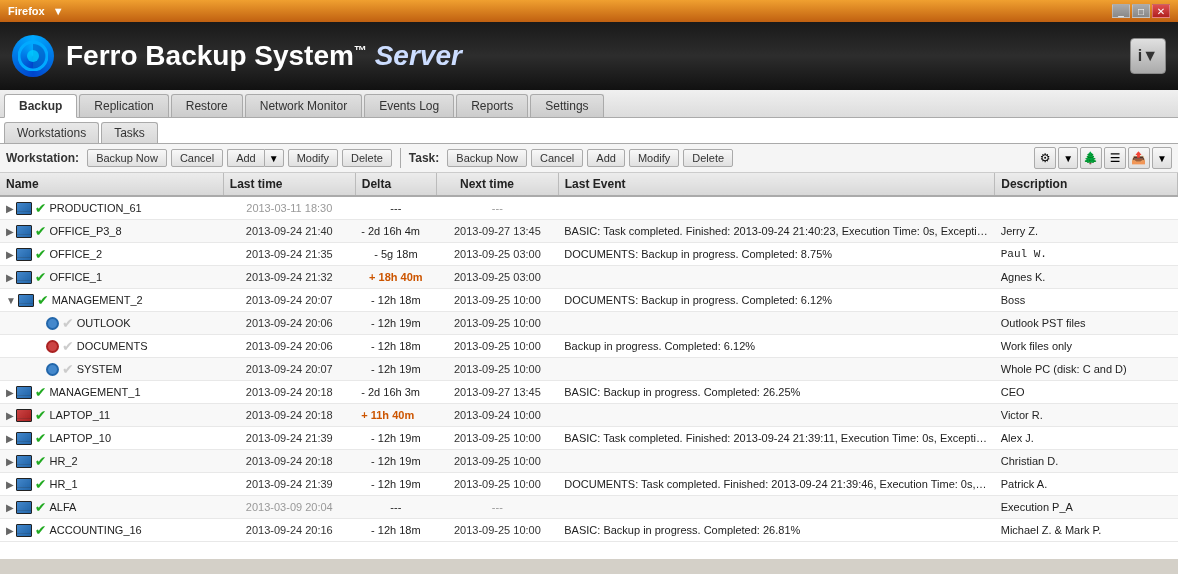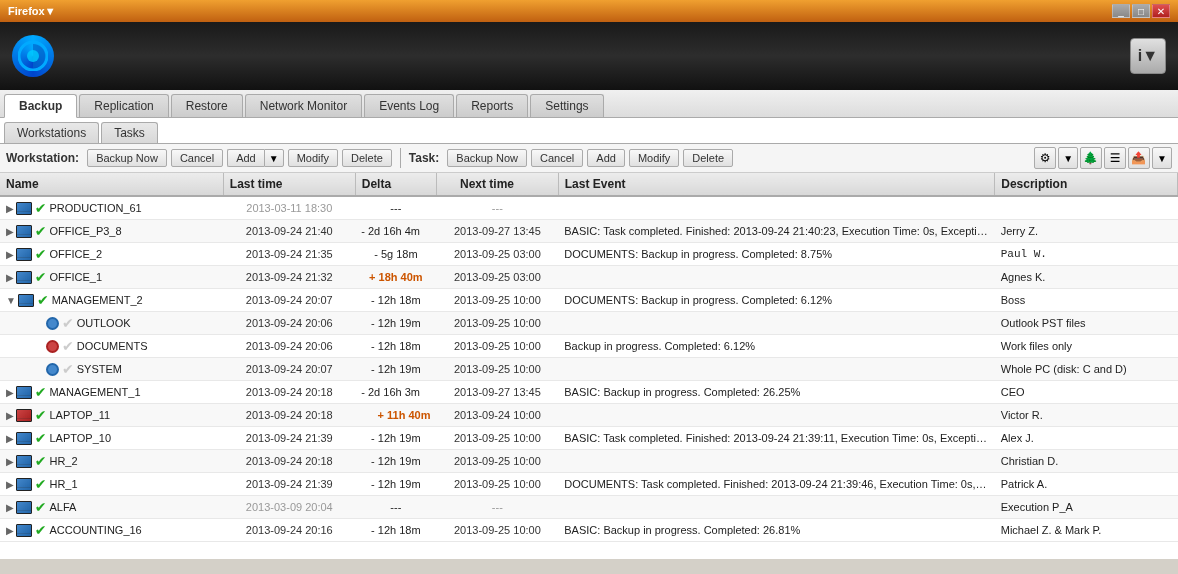--- a/index.html
+++ b/index.html
@@ -13,21 +13,21 @@
       align-items: center;
       padding: 0 8px;
       justify-content: space-between;
     }
     .firefox-btn {
       color: white;
       font-size: 11px;
       font-weight: bold;
       display: flex;
       align-items: center;
-      gap: 0;
+      gap: 8px;
     }
     .firefox-window-controls { display: flex; gap: 2px; }
     .win-ctrl {
       width: 18px; height: 14px;
       display: flex; align-items: center; justify-content: center;
       font-size: 10px; color: white; border: 1px solid rgba(255,255,255,0.3);
       background: linear-gradient(to bottom, #aaa, #888);
       cursor: pointer;
     }
     .win-ctrl.close { background: linear-gradient(to bottom, #e05050, #b02020); }
@@ -199,20 +199,23 @@
 </div>
 
 <div class="app-header">
   <div class="app-logo">
     <div class="logo-icon">
       <svg width="30" height="30" viewBox="0 0 30 30">
         <circle cx="15" cy="15" r="14" fill="none" stroke="#00aaff" stroke-width="3"></circle>
         <path d="M15 3 A12 12 0 0 1 15 27" fill="#0066cc" opacity="0.7"></path>
         <circle cx="15" cy="15" r="6" fill="#00ccff" opacity="0.8"></circle>
       </svg>
+    </div>
+    <div class="app-title">
+      <span>Ferro Backup System</span><span style="font-size:13px;vertical-align:super;">™</span> <em>Server</em>
     </div>
   </div>
   <div class="info-btn">
     <span>i</span> ▼
   </div>
 </div>
 
 <div class="tab-bar" id="tab-bar">
     <div class="tab active">Backup</div>
     <div class="tab">Replication</div>
@@ -421,21 +424,21 @@
       <div style="display:flex;align-items:center;">
         <span style="color:#666;font-size:10px;margin-right:2px;cursor:pointer;">▶</span>
         <span style="display:inline-block;width:16px;height:13px;background:linear-gradient(135deg,#cc4444,#aa2222);border-color:#aa2222;border:1px solid;border-radius:1px;margin-right:3px;">
       <span style="display:block;width:100%;height:9px;background:inherit;border-bottom:1px solid rgba(0,0,0,0.2);"></span>
     </span>
         <span style="color:#22aa22;font-size:14px;margin-right:3px;">✔</span>
         <span>LAPTOP_11</span>
       </div>
     </td>
     <td style="width:130px;text-align:center;color:#333;">2013-09-24 20:18</td>
-    <td style="width:80px;text-align:right;"><span style="color:#cc5500;font-weight:bold;">+ 11h 40m</span></td>
+    <td style="width:80px;text-align:left;"><span style="color:#cc5500;font-weight:bold;">+ 11h 40m</span></td>
     <td style="width:120px;text-align:center;color:#333;">2013-09-24 10:00</td>
     <td style="width:430px;max-width:430px;overflow:hidden;text-overflow:ellipsis;"></td>
     <td style="width:180px;overflow:hidden;text-overflow:ellipsis;">Victor R.</td>
   </tr>
         <tr>
     <td style="width:220px;min-width:180px;">
       <div style="display:flex;align-items:center;">
         <span style="color:#666;font-size:10px;margin-right:2px;cursor:pointer;">▶</span>
         <span style="display:inline-block;width:16px;height:13px;background:linear-gradient(135deg,#4488cc,#2266aa);border-color:#2266aa;border:1px solid;border-radius:1px;margin-right:3px;">
       <span style="display:block;width:100%;height:9px;background:inherit;border-bottom:1px solid rgba(0,0,0,0.2);"></span>

